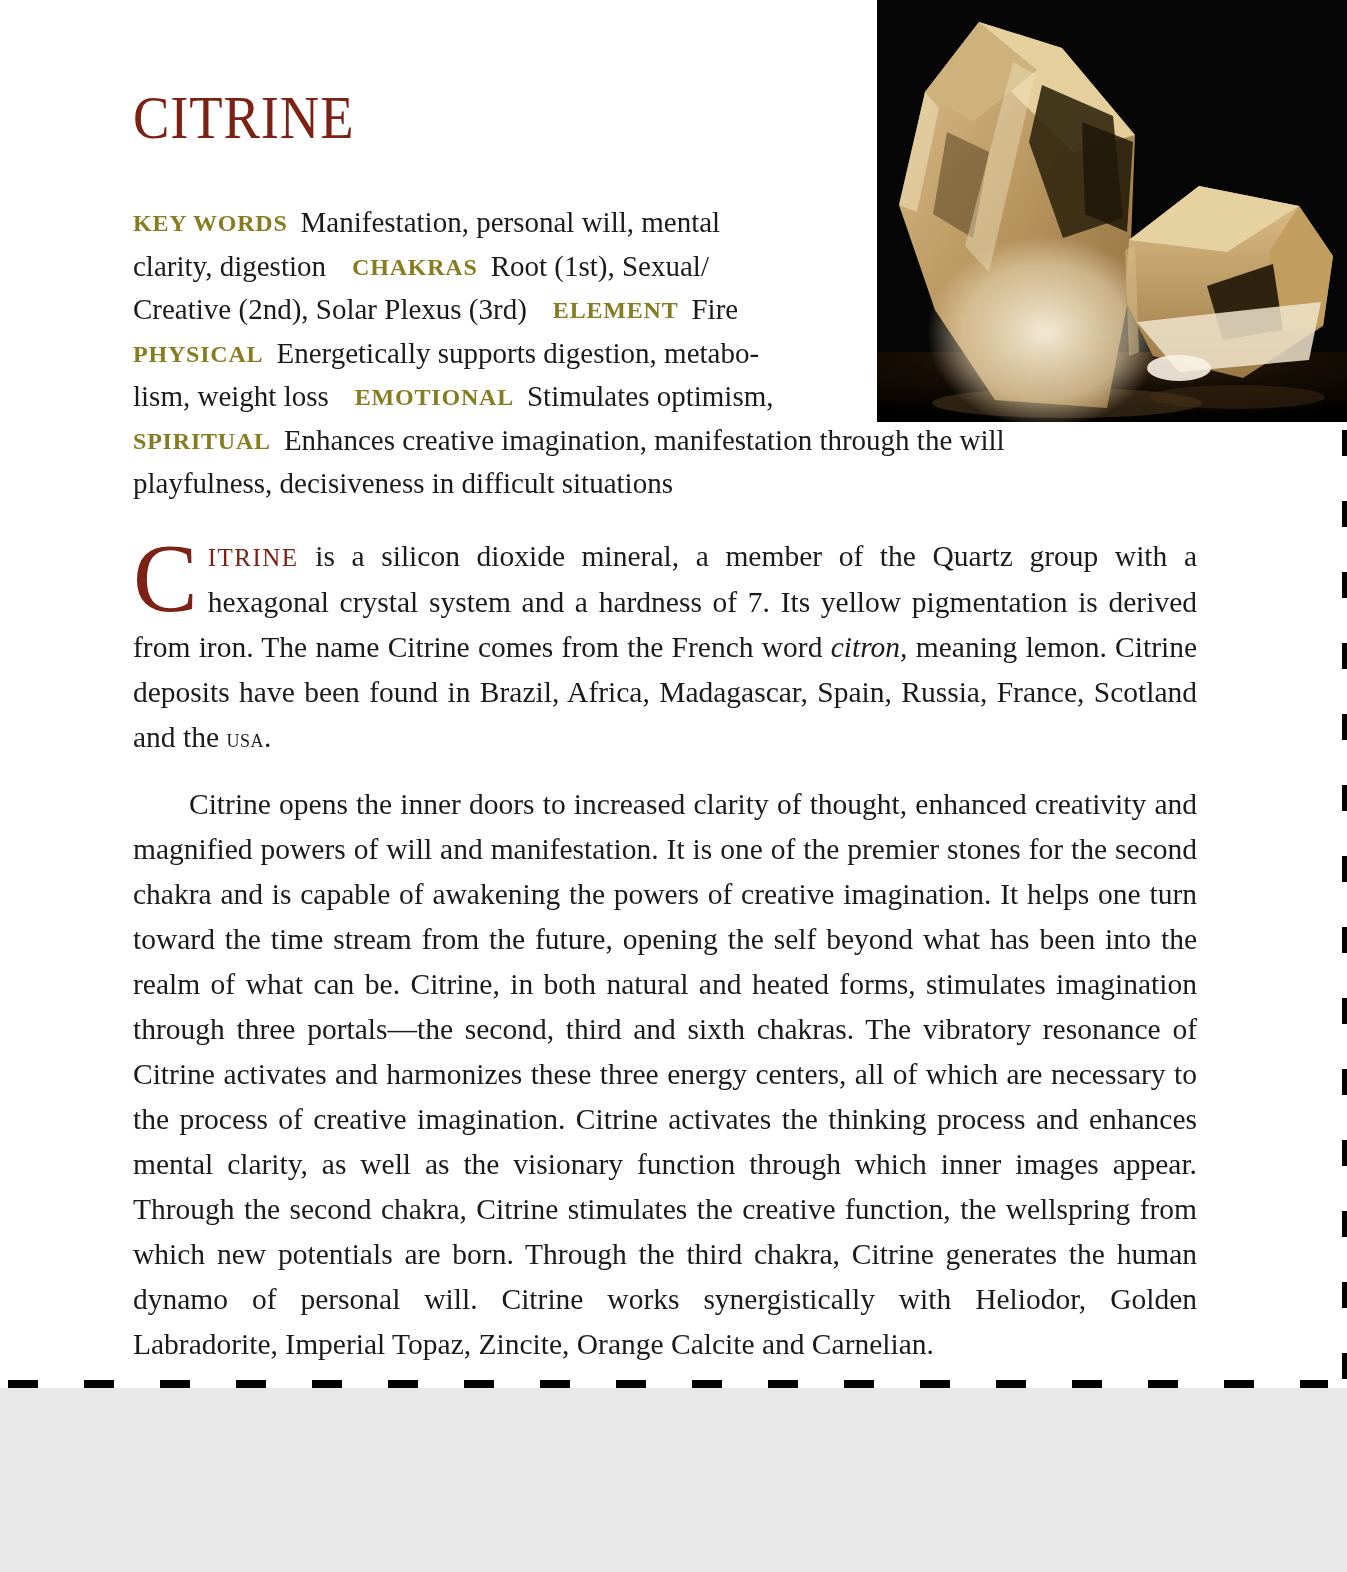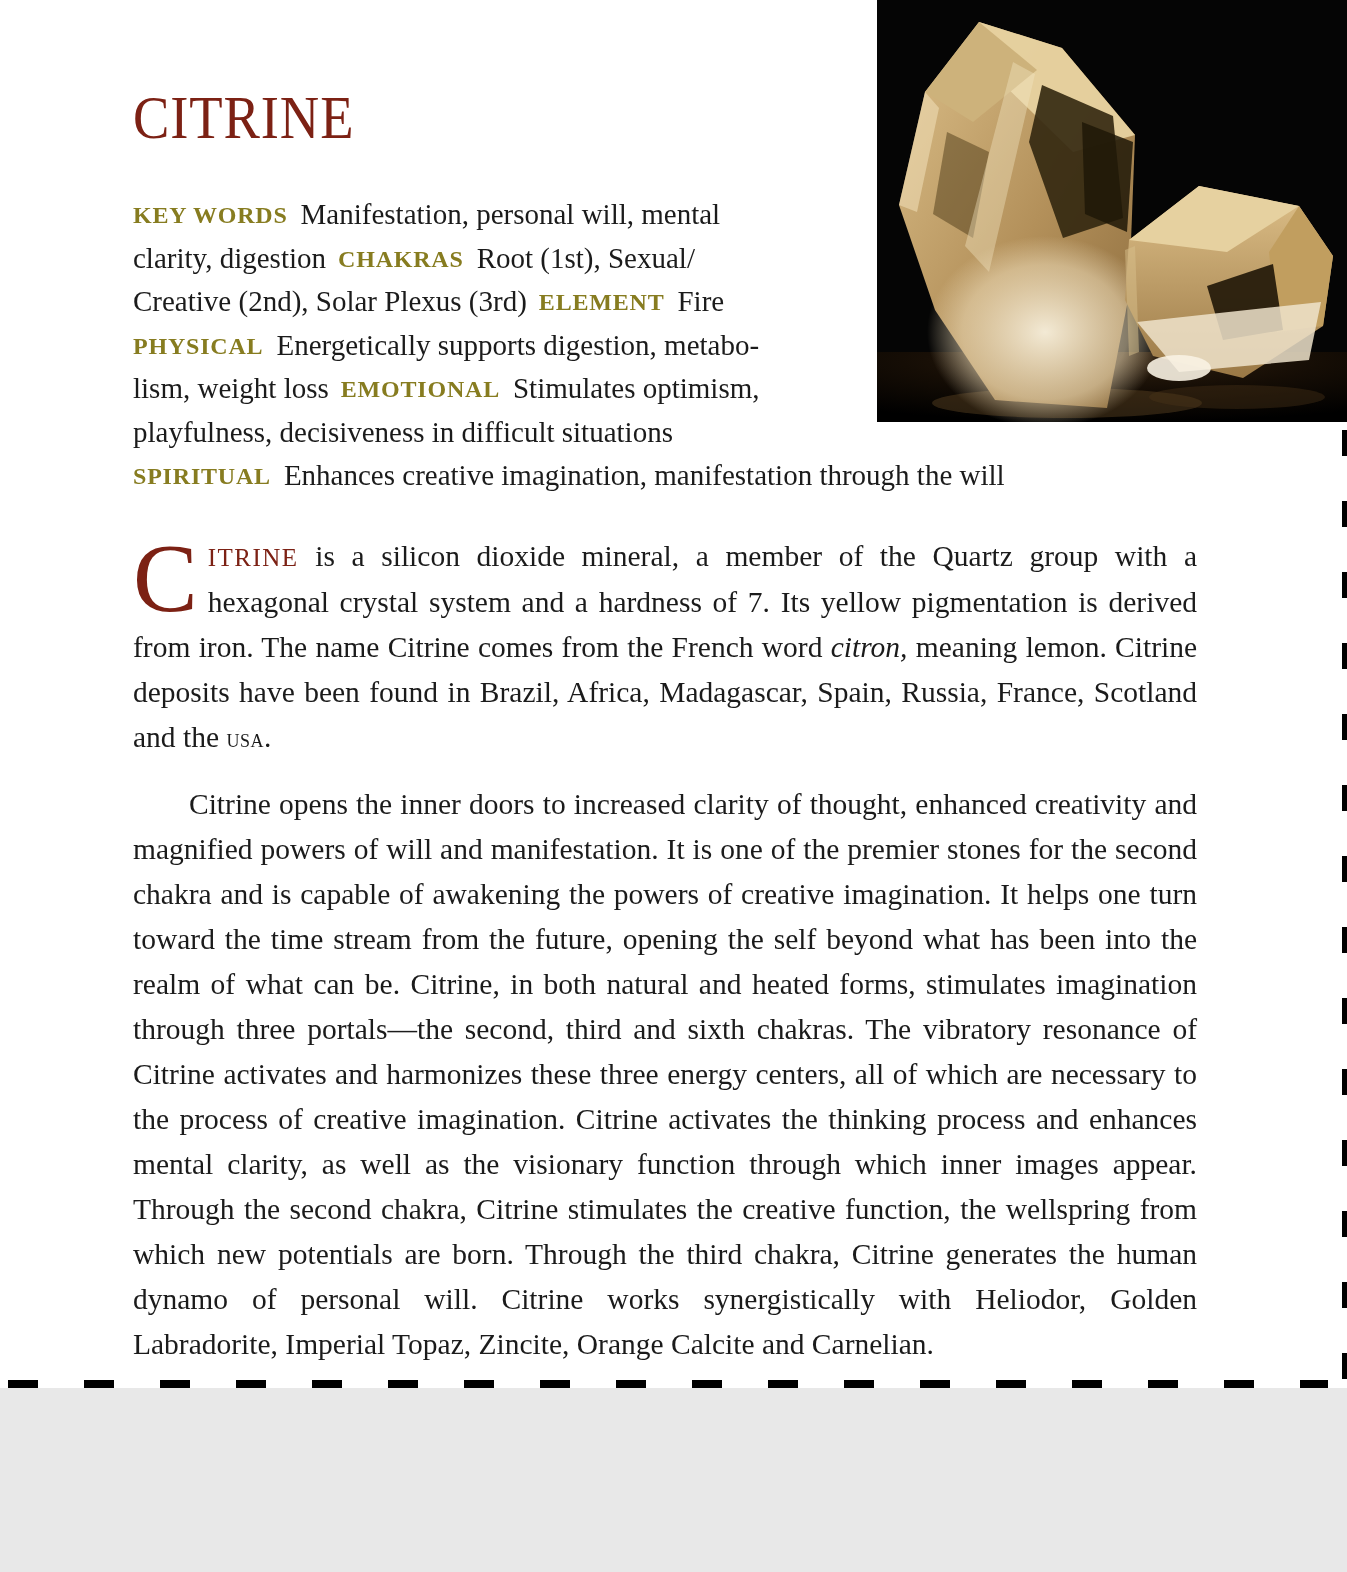--- a/index.html
+++ b/index.html
@@ -30,29 +30,29 @@
   .title{
     position:absolute;left:133px;top:86px;margin:0;
     font-size:62px;font-weight:normal;line-height:1;
     letter-spacing:1px;color:var(--title-red);
     transform:scaleX(0.88);transform-origin:left top;
     white-space:nowrap;
   }
   
   .keywords{
     position:absolute;left:133px;top:196px;
-    font-size:29px;line-height:36px;color:var(--body-ink);
+    font-size:29px;line-height:52px;color:var(--body-ink);
   }
   .kw-line{white-space:nowrap;height:43.5px;}
   .kw-label{
     font-size:24px;font-weight:bold;letter-spacing:0.8px;
     color:var(--label-olive);
     margin-right:13px;position:relative;top:-1px;
   }
-  .kw-label.mid{margin-left:12px;font-family:Liberation Serif, serif;}
+  .kw-label.mid{margin-left:26px;font-family:Liberation Serif, serif;}
   
   .body-text{
     position:absolute;left:133px;top:534px;width:1064px;
     font-size:29.5px;line-height:45px;text-align:justify;
     color:var(--body-ink);
   }
   .para{margin:0;}
   .para2{text-indent:56px;margin-top:18px;}
   .dropcap{
     float:left;
@@ -147,24 +147,24 @@
     <div class="kw-line">
       <span class="kw-text">Creative (2nd), Solar Plexus (3rd)</span><span class="kw-label mid">ELEMENT</span><span class="kw-text">Fire</span>
     </div>
     <div class="kw-line">
       <span class="kw-label">PHYSICAL</span><span class="kw-text">Energetically supports digestion, metabo-</span>
     </div>
     <div class="kw-line">
       <span class="kw-text">lism, weight loss</span><span class="kw-label mid">EMOTIONAL</span><span class="kw-text">Stimulates optimism,</span>
     </div>
     <div class="kw-line">
-      <span class="kw-text">playfulness, decisiveness in difficult situations</span>
+      <span class="kw-label">SPIRITUAL</span><span class="kw-text">Enhances creative imagination, manifestation through the will</span>
     </div>
     <div class="kw-line">
-      <span class="kw-label">SPIRITUAL</span><span class="kw-text">Enhances creative imagination, manifestation through the will</span>
+      <span class="kw-text">playfulness, decisiveness in difficult situations</span>
     </div>
   </div>
 
   <div class="body-text">
     <p class="para para1"><span class="dropcap">C</span><span class="lead-smallcaps">ITRINE</span><span> is a silicon dioxide mineral, a member of the Quartz group with a hexagonal crystal system and a hardness of 7. Its yellow pigmentation is derived from iron. The name Citrine comes from the French word </span><em>citron,</em><span> meaning lemon. Citrine deposits have been found in Brazil, Africa, Madagascar, Spain, Russia, France, Scotland and the </span><span class="smallcaps">USA</span><span>.</span></p>
     <p class="para para2">Citrine opens the inner doors to increased clarity of thought, enhanced creativity and magnified powers of will and manifestation. It is one of the premier stones for the second chakra and is capable of awakening the powers of creative imagination. It helps one turn toward the time stream from the future, opening the self beyond what has been into the realm of what can be. Citrine, in both natural and heated forms, stimulates imagination through three portals—the second, third and sixth chakras. The vibratory resonance of Citrine activates and harmonizes these three energy centers, all of which are necessary to the process of creative imagination. Citrine activates the thinking process and enhances mental clarity, as well as the visionary function through which inner images appear. Through the second chakra, Citrine stimulates the creative function, the wellspring from which new potentials are born. Through the third chakra, Citrine generates the human dynamo of personal will. Citrine works synergistically with Heliodor, Golden Labradorite, Imperial Topaz, Zincite, Orange Calcite and Carnelian.</p>
   </div>
 
   <div class="page-number">97</div>
 

